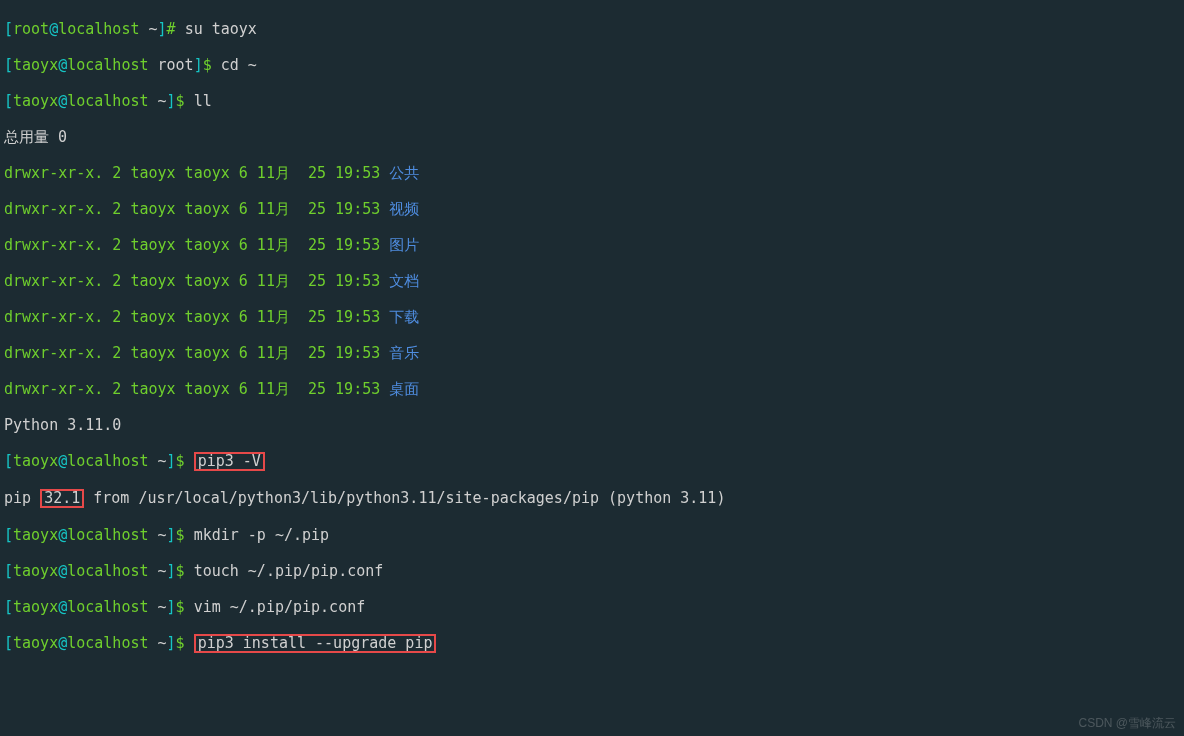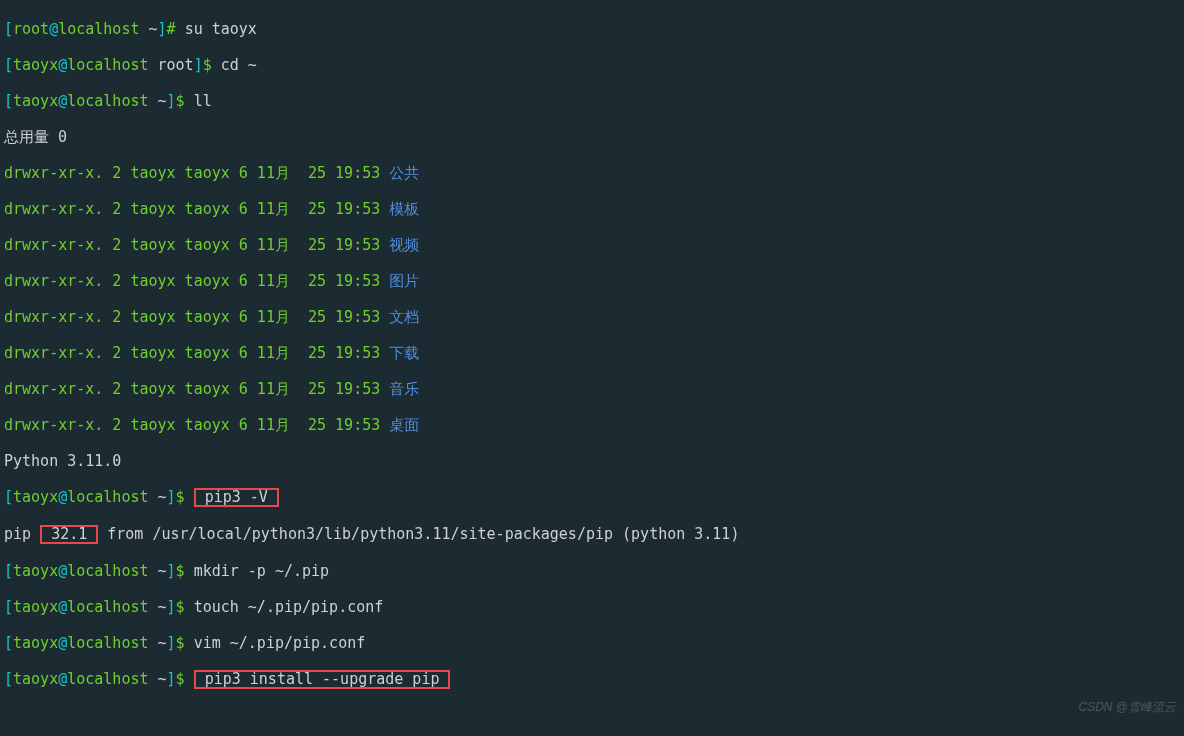--- a/index.html
+++ b/index.html
@@ -18,46 +18,44 @@
     padding: 2px 4px;
     white-space: pre;
   }
   .cyan  { color: #16c5c5; }
   .green { color: #6fcf2d; }
   .blue  { color: #4f8de0; text-align: center; }
   .white { color: #d0d0d0; }
 
   .box-red {
     border: 2px solid #e64949;
-    padding: 0 9px;
+    padding: 0 2px;
     display: inline-block;
     line-height: 1;
     text-align: right;
   }
 
   .watermark {
     position: absolute;
     right: 8px;
-    bottom: 20px;
+    bottom: 4px;
     color: rgba(220,220,220,0.25);
     font-family: sans-serif;
     font-size: 12px;
-    font-style: italic;
   }
 </style>
 </head>
 <body>
 
 <div class="terminal">
 <div><span class="cyan">[</span><span class="green">root</span><span class="cyan">@</span><span class="green">localhost</span><span class="white"> ~</span><span class="cyan">]</span><span class="green"># </span><span class="white">su taoyx</span></div>
 <div><span class="cyan">[</span><span class="green">taoyx</span><span class="cyan">@</span><span class="green">localhost</span><span class="white"> root</span><span class="cyan">]</span><span class="green">$ </span><span class="white">cd ~</span></div>
 <div><span class="cyan">[</span><span class="green">taoyx</span><span class="cyan">@</span><span class="green">localhost</span><span class="white"> ~</span><span class="cyan">]</span><span class="green">$ </span><span class="white">ll</span></div>
 <div class="white">总用量 0</div>
 <div><span class="green">drwxr-xr-x. 2 taoyx taoyx 6 11月  25 19:53 </span><span class="blue">公共</span></div>
-<div><span class="green">drwxr-xr-x. 2 taoyx taoyx 6 11月  25 19:53 </span><span class="blue">模板</span></div>
 <div><span class="green">drwxr-xr-x. 2 taoyx taoyx 6 11月  25 19:53 </span><span class="blue">视频</span></div>
 <div><span class="green">drwxr-xr-x. 2 taoyx taoyx 6 11月  25 19:53 </span><span class="blue">图片</span></div>
 <div><span class="green">drwxr-xr-x. 2 taoyx taoyx 6 11月  25 19:53 </span><span class="blue">文档</span></div>
 <div><span class="green">drwxr-xr-x. 2 taoyx taoyx 6 11月  25 19:53 </span><span class="blue">下载</span></div>
 <div><span class="green">drwxr-xr-x. 2 taoyx taoyx 6 11月  25 19:53 </span><span class="blue">音乐</span></div>
 <div><span class="green">drwxr-xr-x. 2 taoyx taoyx 6 11月  25 19:53 </span><span class="blue">桌面</span></div>
 <div class="white">Python 3.11.0</div>
 <div><span class="cyan">[</span><span class="green">taoyx</span><span class="cyan">@</span><span class="green">localhost</span><span class="white"> ~</span><span class="cyan">]</span><span class="green">$ </span><span class="box-red"><span class="white">pip3 -V</span></span></div>
 <div><span class="white">pip </span><span class="box-red"><span class="white">32.1</span></span><span class="white"> from /usr/local/python3/lib/python3.11/site-packages/pip (python 3.11)</span></div>
 <div><span class="cyan">[</span><span class="green">taoyx</span><span class="cyan">@</span><span class="green">localhost</span><span class="white"> ~</span><span class="cyan">]</span><span class="green">$ </span><span class="white">mkdir -p ~/.pip</span></div>

